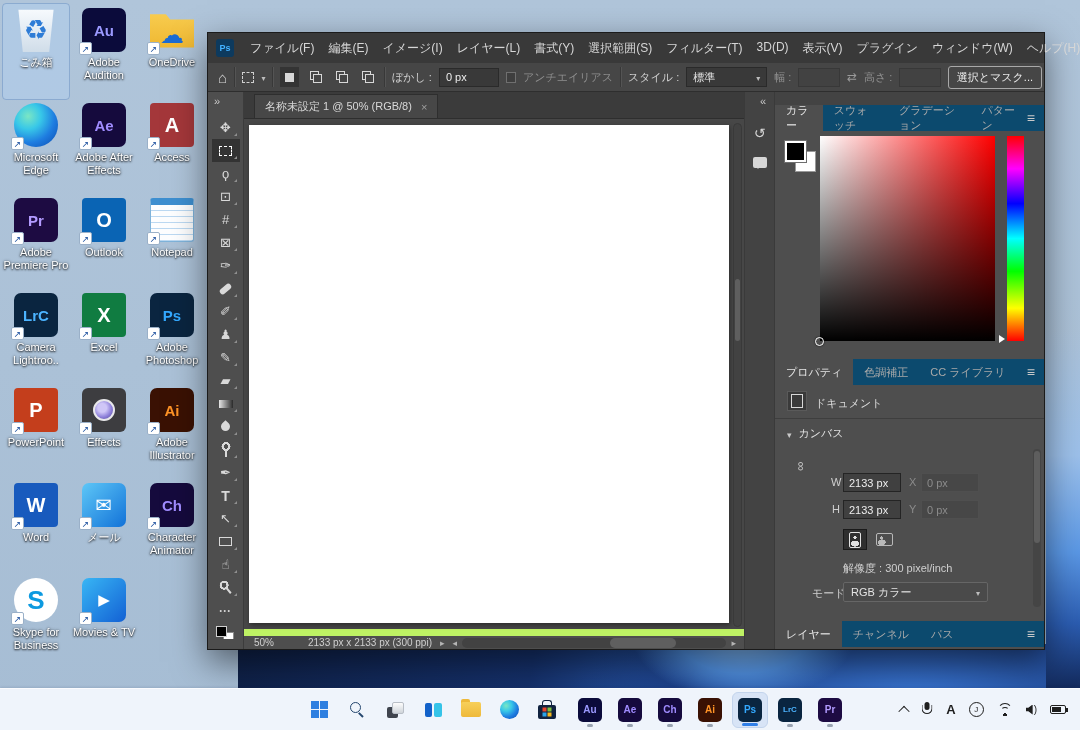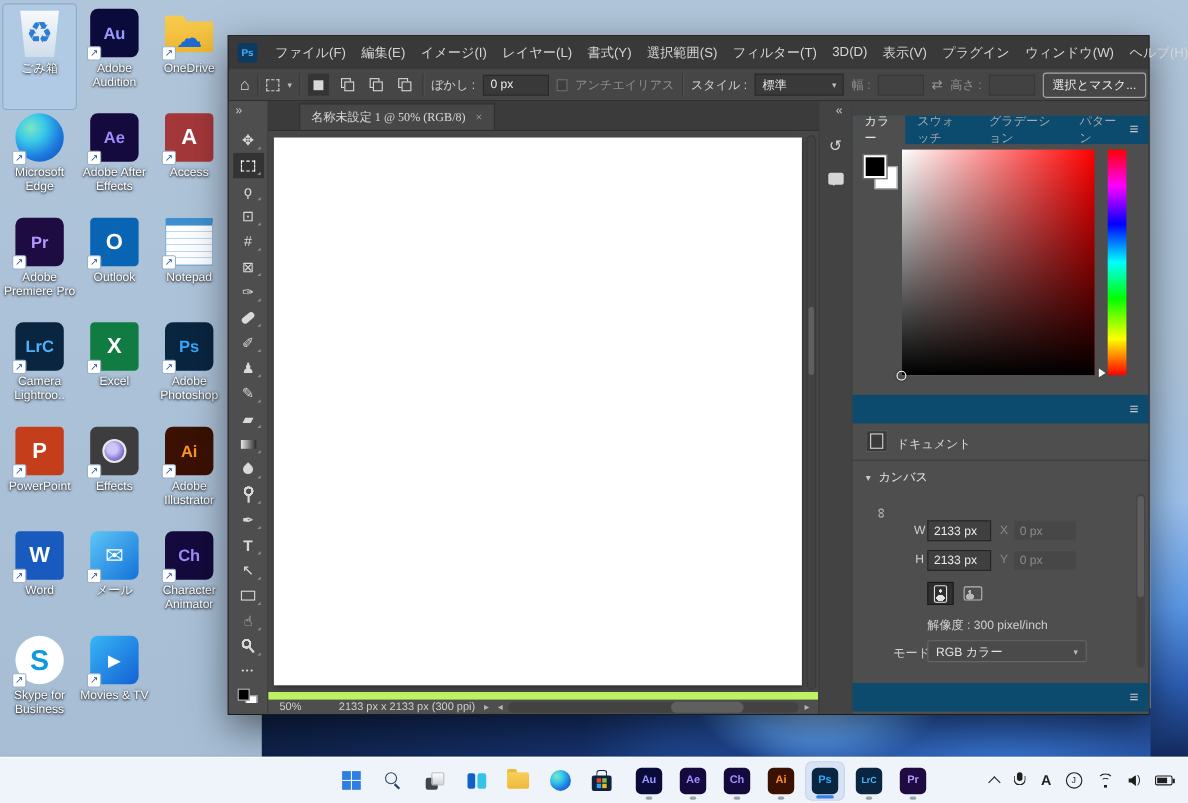--- a/index.html
+++ b/index.html
@@ -105,22 +105,22 @@
      background-image:radial-gradient(circle at 50% 30%, rgba(0,0,0,0) 2.3px, currentColor 2.5px 4.4px, rgba(0,0,0,0) 4.6px),
                       linear-gradient(currentColor,currentColor);
      background-size:100% 100%,2px 7px; background-position:0 0,50% 100%; background-repeat:no-repeat; }
   .tool[data-icon="zoom"] .tglyph { transform:rotate(-40deg); }
   .tcol-colors { position:relative; width:22px; height:14px; margin-top:3px; overflow:hidden; }
   .fgc { position:absolute; left:1px; top:1px; width:11px; height:11px; background:#000; border:1px solid #cfcfcf; z-index:2; }
   .bgc { position:absolute; left:8px; top:7px; width:11px; height:11px; background:#fff; border:1px solid #8a8a8a; }
 
   
   .ps-docarea { flex:1; display:flex; flex-direction:column; min-width:0; }
-  .tabbar { height:27px; background:#3b3b3b; display:flex; align-items:flex-end; padding-left:28px;
-            border-bottom:1px solid #2e2e2e; flex:none;font-family:Liberation Serif, serif; }
+  .tabbar { height:27px; background:#3b3b3b; display:flex; align-items:flex-end; padding-left:10px;
+            border-bottom:1px solid #2e2e2e; flex:none; }
   .doctab { height:24px; background:#474747; display:flex; align-items:center; gap:9px; padding:0 10px;
             font-size:11px; color:#d8d8d8; border:1px solid #2e2e2e; border-bottom:none; }
   .tabclose { color:#9f9f9f; }
   .canvas-area { flex:1; position:relative; background:#474747; min-height:0; }
   .canvas { position:absolute; left:5px; top:6px; width:480px; height:498px; background:#fff;
             box-shadow:1px 2px 5px rgba(0,0,0,.4); }
   .vscroll { position:absolute; right:2px; top:4px; bottom:2px; width:9px; background:#424242;
              border:1px solid #393939; border-radius:5px; }
   .vthumb { position:absolute; left:1px; right:1px; top:155px; height:62px; background:#5f5f5f; border-radius:4px; }
   .statusbar { height:20px; background:#4e4e4e; border-top:7px solid #bef264; display:flex; align-items:center;
@@ -662,20 +662,26 @@
               <span class="satpick" data-name="color-picker-cursor"></span>
             </div>
             <div class="huebar" data-name="hue-slider">
               <span class="huepick" data-name="hue-slider-pointer"></span>
             </div>
           </div>
         </div>
 
         <div class="panel-props" data-name="properties-panel">
           <div class="ptabbar">
+            <div class="ptabs">
+
+            <span class="ptab" data-name="panel-tab" data-active="true">プロパティ</span>
+                <span class="ptab" data-name="panel-tab">色調補正</span>
+                <span class="ptab" data-name="panel-tab">CC ライブラリ</span>
+              </div>
             <span class="pmenu" data-name="panel-menu-icon"></span>
           </div>
           <div class="pp-body">
             <span class="doc-ic" data-name="document-type-icon"></span>
             <span class="doc-label" data-name="document-type-label">ドキュメント</span>
             <span class="pdivider"></span>
             <span class="sect-head" data-name="canvas-section-header">
               <span class="ic-chv" data-name="chevron-down-icon"></span>
               <span>カンバス</span>
             </span>
@@ -697,20 +703,26 @@
             <span class="pselect" data-name="color-mode-select">
               <span data-name="color-mode-value">RGB カラー</span>
               <span class="ic-dd" data-name="chevron-down-icon"></span>
             </span>
             <span class="pscroll" data-name="panel-scrollbar"></span>
           </div>
         </div>
 
         <div class="panel-layers" data-name="layers-panel">
           <div class="ptabbar">
+            <div class="ptabs">
+
+            <span class="ptab" data-name="panel-tab" data-active="true">レイヤー</span>
+                <span class="ptab" data-name="panel-tab">チャンネル</span>
+                <span class="ptab" data-name="panel-tab">パス</span>
+              </div>
             <span class="pmenu" data-name="panel-menu-icon"></span>
           </div>
           <div class="body"></div>
         </div>
 
       </div>
     </div>
   </div>
 
   <div class="taskbar" data-name="taskbar">

